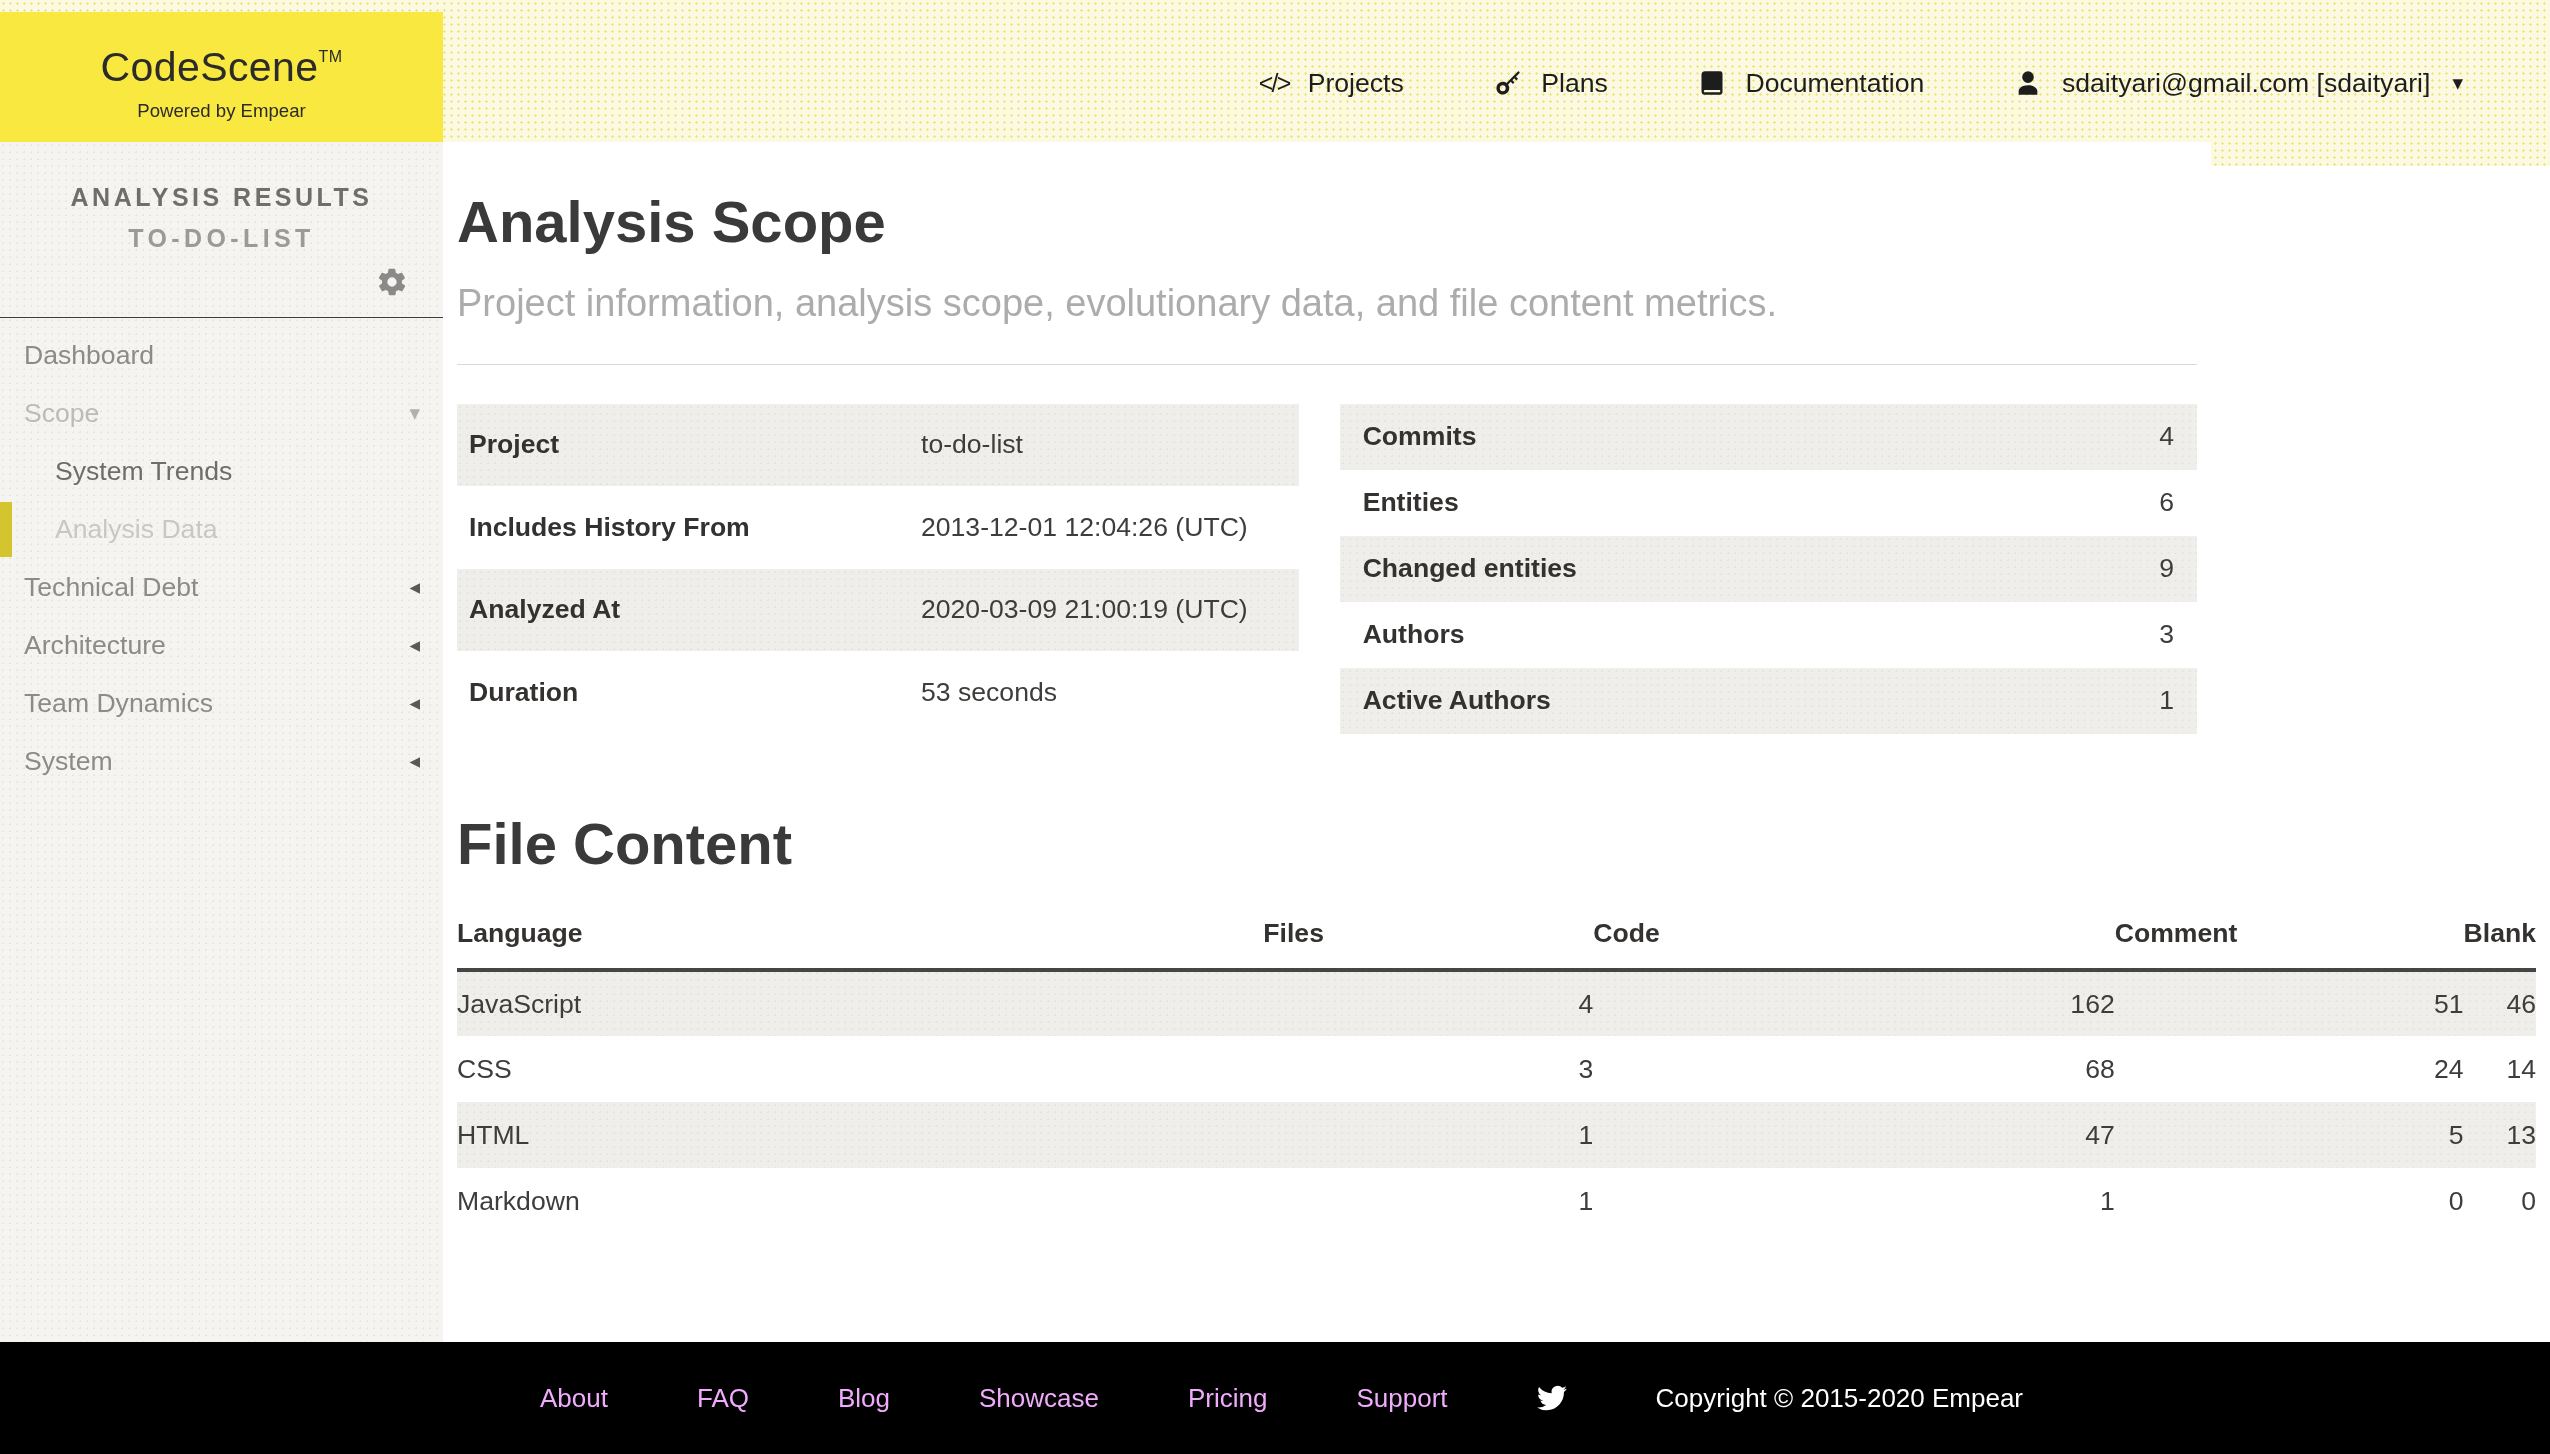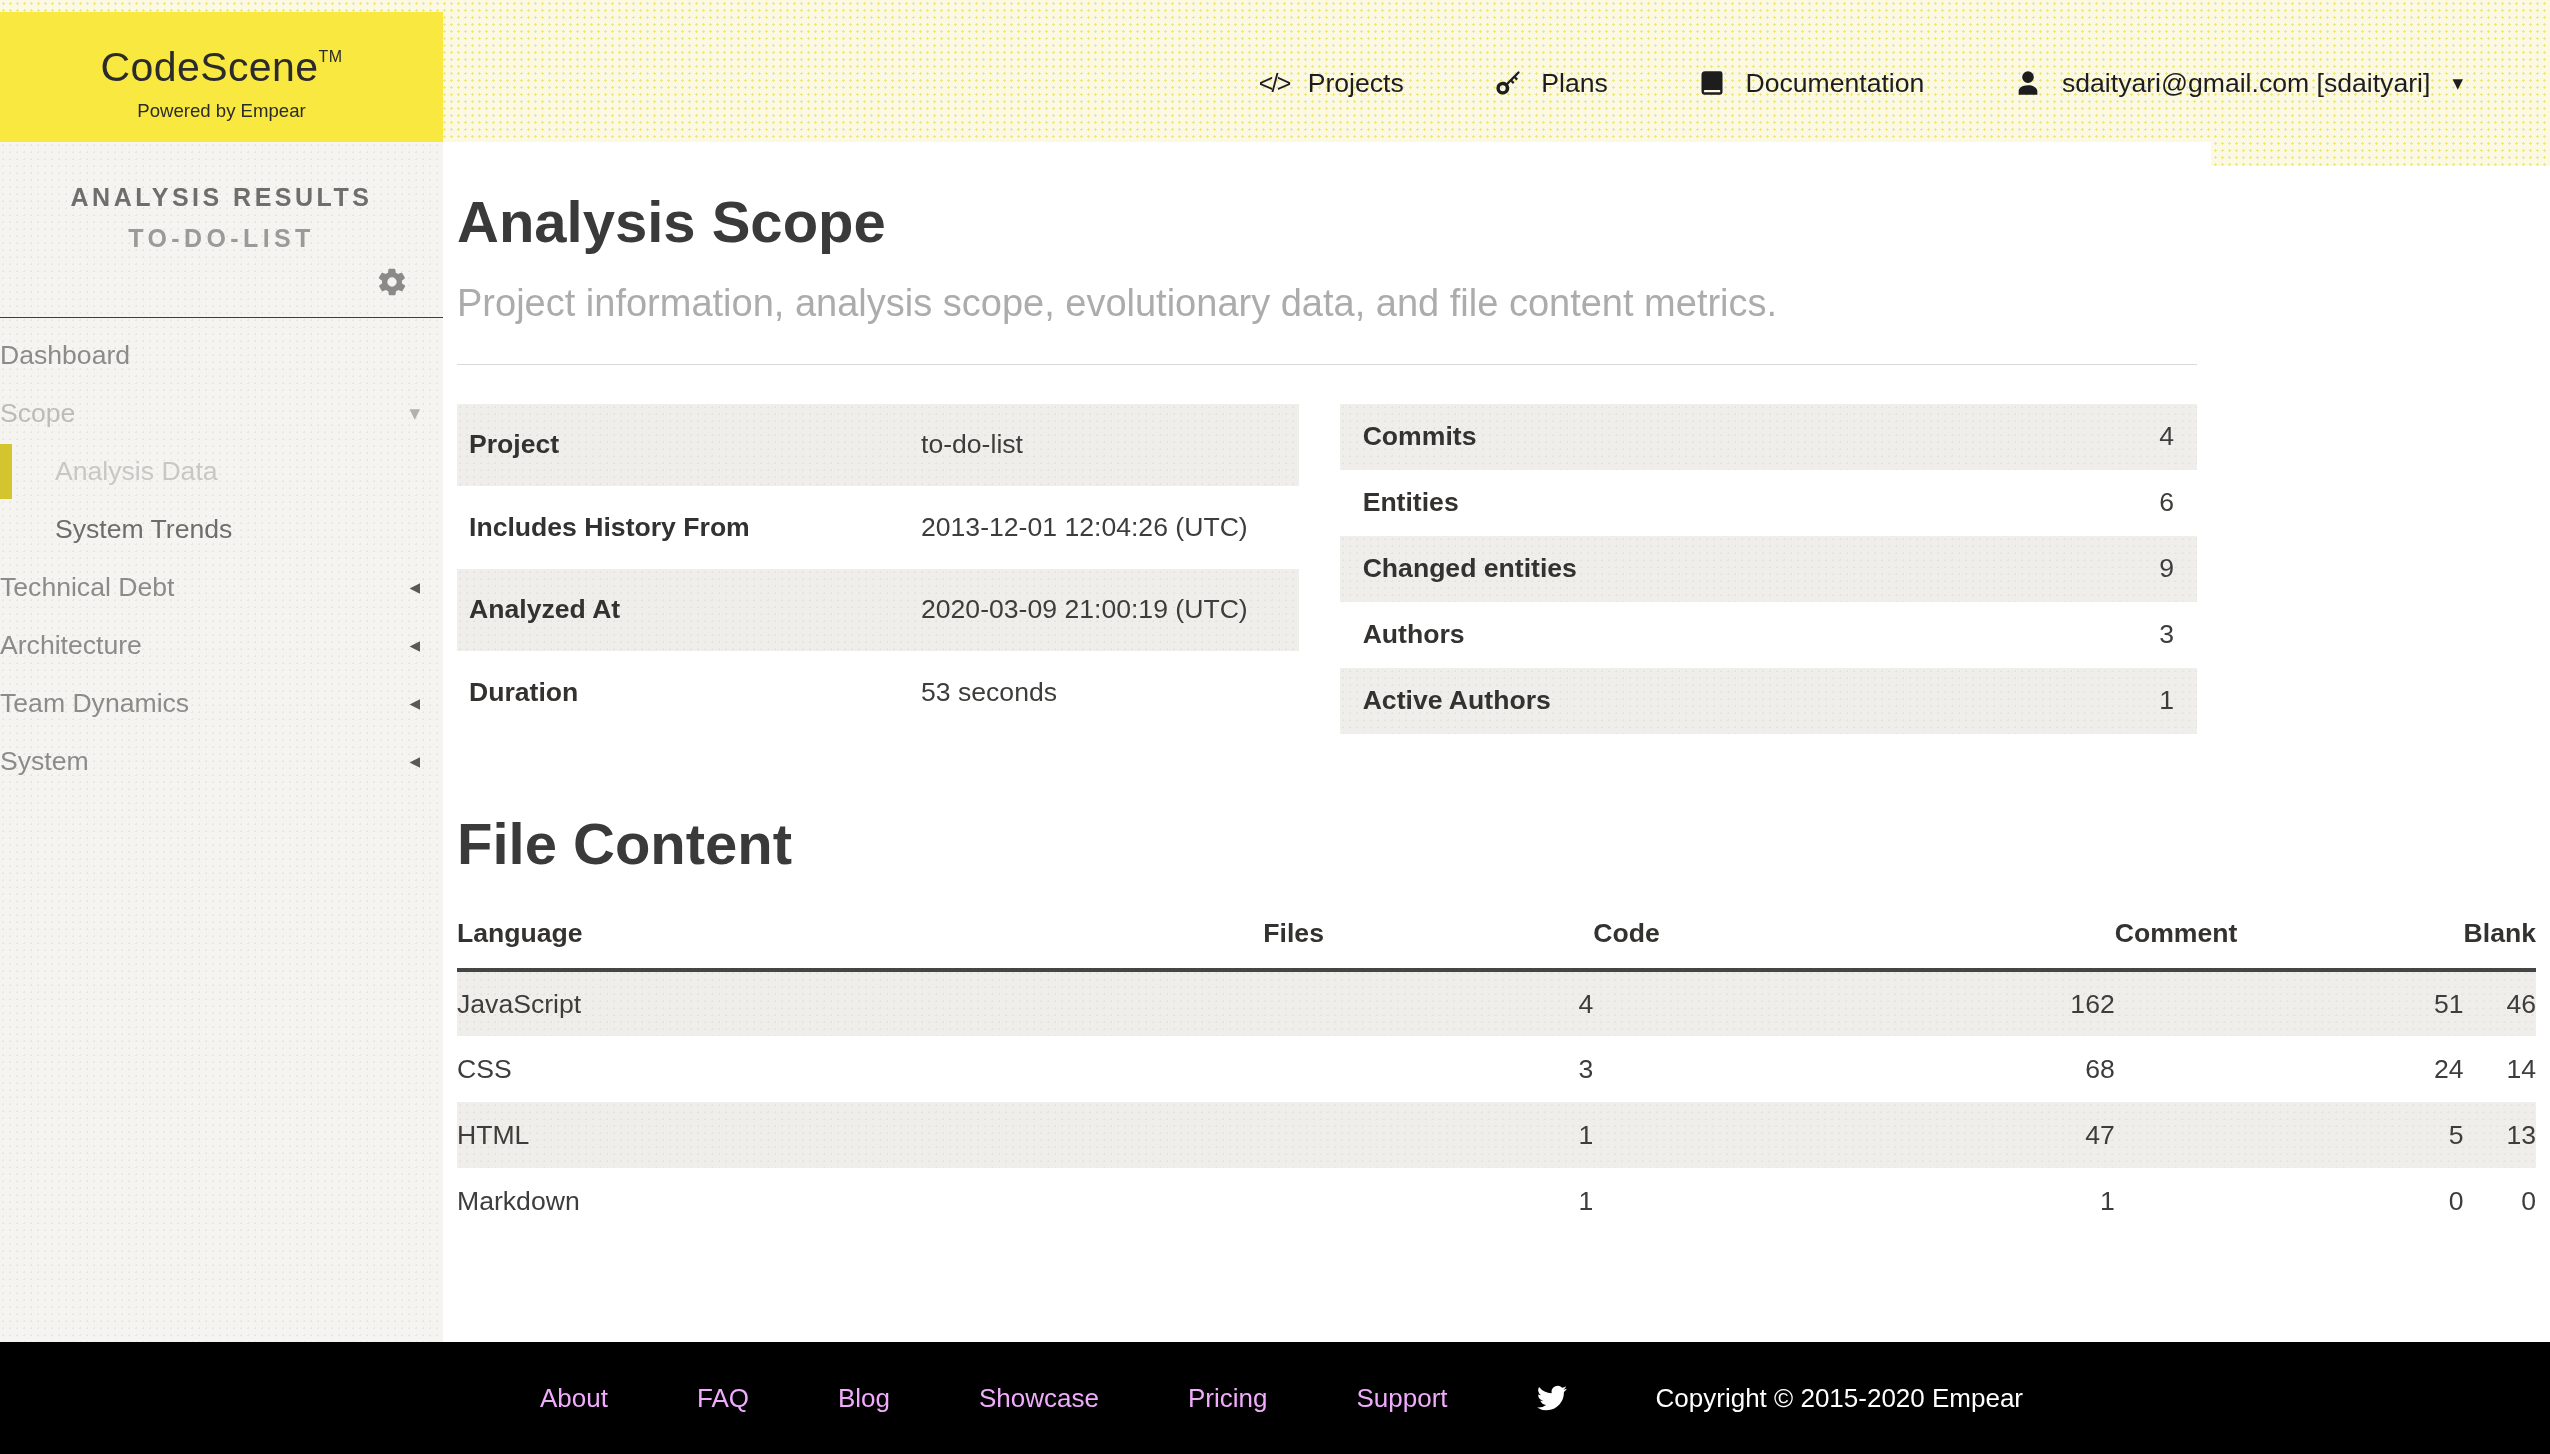--- a/index.html
+++ b/index.html
@@ -67,21 +67,21 @@
   }
   .sb-gear {
     height: 48px; text-align: right; padding-right: 35px;
     display: flex; justify-content: flex-end; align-items: center; cursor: pointer;
   }
   .sb-gear svg { width: 32px; height: 32px; fill: #8b8a88; }
   .sb-divider { border: none; border-top: 1.8px solid #3d3d3d; margin-top: 10.6px; }
   .sb-menu { list-style: none; margin-top: 8.9px; }
   .sb-menu li {
     position: relative; height: 58px; line-height: 58px;
-    font-size: 26.6px; cursor: pointer; white-space: nowrap;
+    font-size: 26.6px; padding-left: 24px; cursor: pointer; white-space: nowrap;
   }
   .sb-menu li.sub { padding-left: 55px; }
   .sb-item-default { color: #8c8b89; }
   .sb-item-muted { color: #bdbbb8; }
   .sb-item-sub-active { color: #c9c7c4; }
   .sb-item-sub-dark { color: #6e6d6b; }
   .sb-menu li.active::before {
     content: ""; position: absolute; left: 0; top: 1.8px; bottom: 1.8px; width: 11.5px;
     background: #D4C52F;
   }
@@ -184,22 +184,22 @@
     <div class="sb-gear">
       <svg viewBox="0 0 24 24">
           <path d="M19.4 13a7.6 7.6 0 0 0 .1-1 7.6 7.6 0 0 0-.1-1l2.1-1.7a.5.5 0 0 0 .1-.6l-2-3.5a.5.5 0 0 0-.6-.2l-2.5 1a7.7 7.7 0 0 0-1.7-1l-.4-2.6a.5.5 0 0 0-.5-.4h-4a.5.5 0 0 0-.5.4l-.4 2.6a7.7 7.7 0 0 0-1.7 1l-2.5-1a.5.5 0 0 0-.6.2l-2 3.5a.5.5 0 0 0 .1.6L4.6 11a7.6 7.6 0 0 0-.1 1 7.6 7.6 0 0 0 .1 1l-2.1 1.7a.5.5 0 0 0-.1.6l2 3.5c.1.2.4.3.6.2l2.5-1a7.7 7.7 0 0 0 1.7 1l.4 2.6c0 .2.2.4.5.4h4c.2 0 .4-.2.5-.4l.4-2.6a7.7 7.7 0 0 0 1.7-1l2.5 1c.2.1.5 0 .6-.2l2-3.5a.5.5 0 0 0-.1-.6L19.4 13zM12 15.5A3.5 3.5 0 1 1 15.5 12 3.5 3.5 0 0 1 12 15.5z"></path>
         </svg>
     </div>
     <hr class="sb-divider">
   </div>
   <ul class="sb-menu">
     <li class="sb-item-default"><span>Dashboard</span></li>
     <li class="sb-item-muted"><span>Scope</span><span class="sb-caret caret-down">▾</span></li>
+    <li class="sub sb-item-sub-dark"><span>System Trends</span></li>
     <li class="sub active sb-item-sub-active"><span>Analysis Data</span></li>
-    <li class="sub sb-item-sub-dark"><span>System Trends</span></li>
     <li class="sb-item-default"><span>Technical Debt</span><span class="sb-caret caret-left">◂</span></li>
     <li class="sb-item-default"><span>Architecture</span><span class="sb-caret caret-left">◂</span></li>
     <li class="sb-item-default"><span>Team Dynamics</span><span class="sb-caret caret-left">◂</span></li>
     <li class="sb-item-default"><span>System</span><span class="sb-caret caret-left">◂</span></li>
   </ul>
 </div>
 
 <div class="main">
   <h1 class="page-title">Analysis Scope</h1>
   <div class="page-subtitle">Project information, analysis scope, evolutionary data, and file content metrics.</div>

